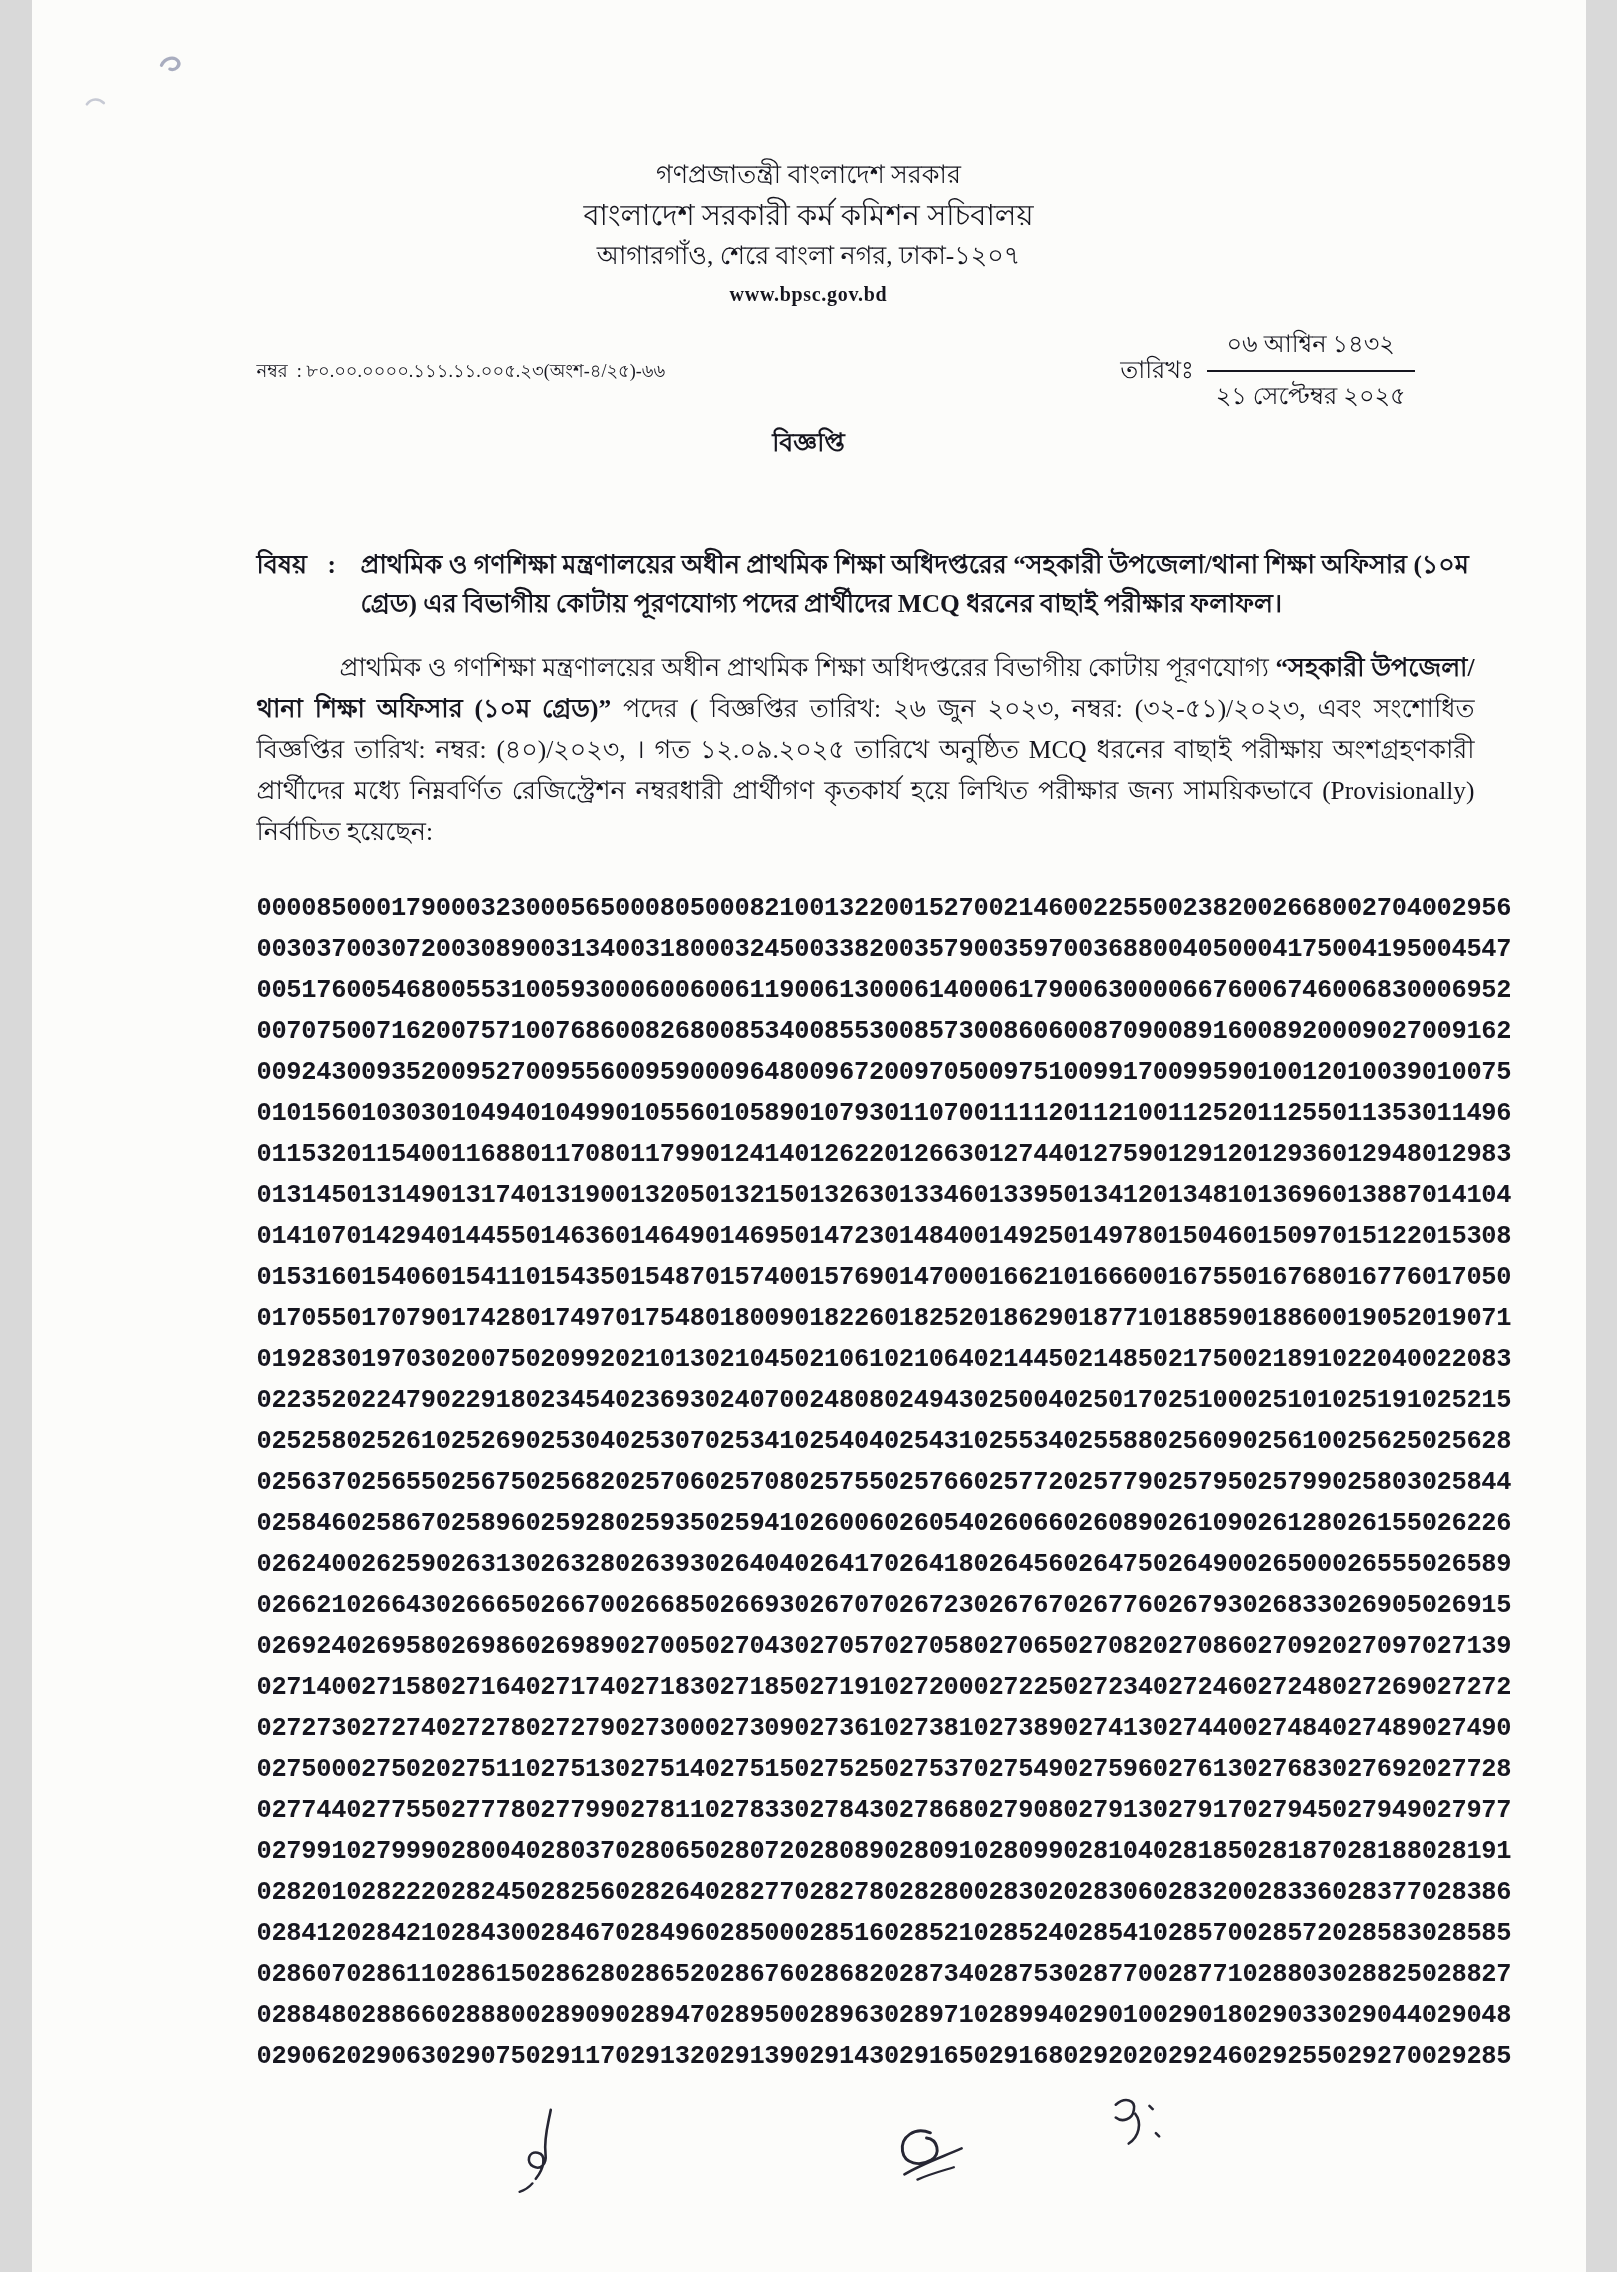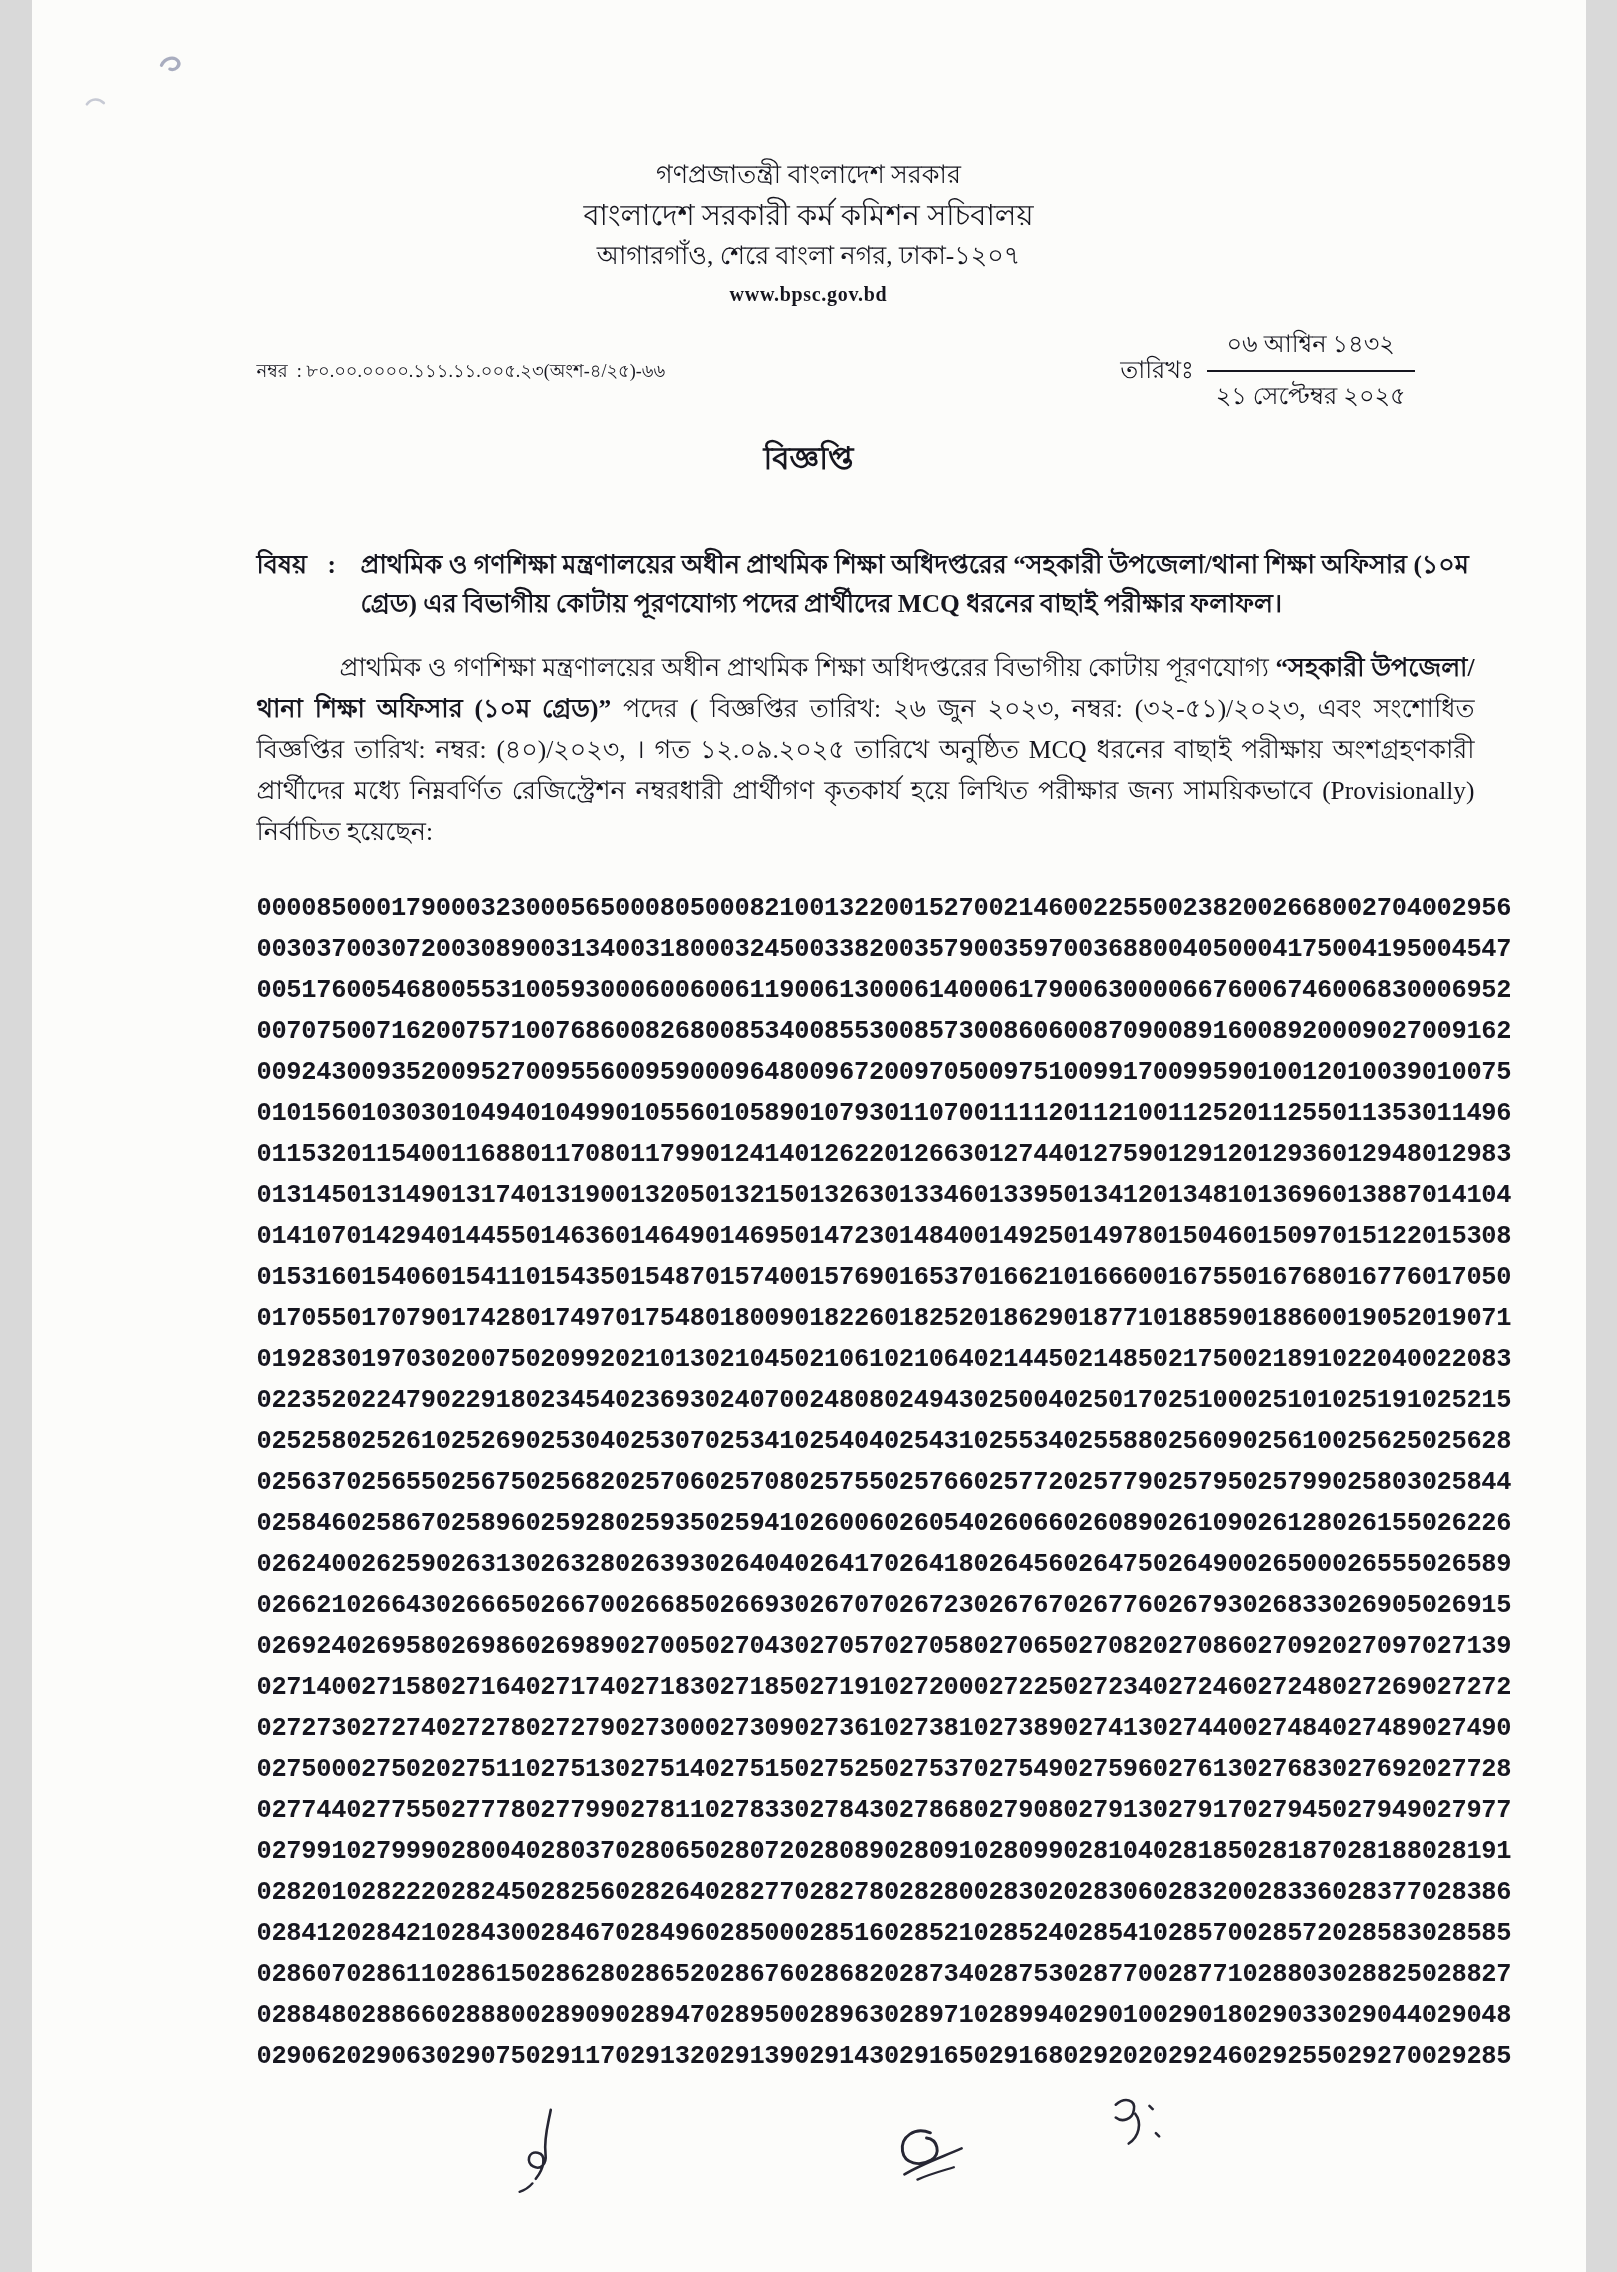--- a/index.html
+++ b/index.html
@@ -30,22 +30,22 @@
     position:absolute; right:171px; top:325px;
     display:flex; align-items:center; gap:13px;
     font-size:24px;
   }
   .date-stack { text-align:center; }
   .date-top { padding:0 19.6px 5.2px 19.6px; border-bottom:2px solid #16161f; }
   .date-bottom { padding-top:5.2px; }
 
   
   .doc-title {
-    position:absolute; top:434px; left:0; right:0;
-    text-align:center; font-size:31px; font-weight:bold;
+    position:absolute; top:423px; left:0; right:0;
+    text-align:center; font-size:25px; font-weight:bold;
   }
 
   
   .subject {
     position:absolute; left:225px; top:545px; width:1220px;
     display:flex; font-size:25.4px; font-weight:bold; line-height:39px;gap:6px;
   }
   .subject-label { flex:0 0 65px; }
   .subject-sep   { flex:0 0 27px; }
   .subject-text  { flex:1; text-align:left; }
@@ -258,21 +258,21 @@
         <span class="num">015308</span>
       </div>
       <div class="num-row">
         <span class="num">015316</span>
         <span class="num">015406</span>
         <span class="num">015411</span>
         <span class="num">015435</span>
         <span class="num">015487</span>
         <span class="num">015740</span>
         <span class="num">015769</span>
-        <span class="num">016537</span>
+        <span class="num">014700</span>
         <span class="num">016621</span>
         <span class="num">016660</span>
         <span class="num">016755</span>
         <span class="num">016768</span>
         <span class="num">016776</span>
         <span class="num">017050</span>
       </div>
       <div class="num-row">
         <span class="num">017055</span>
         <span class="num">017079</span>

